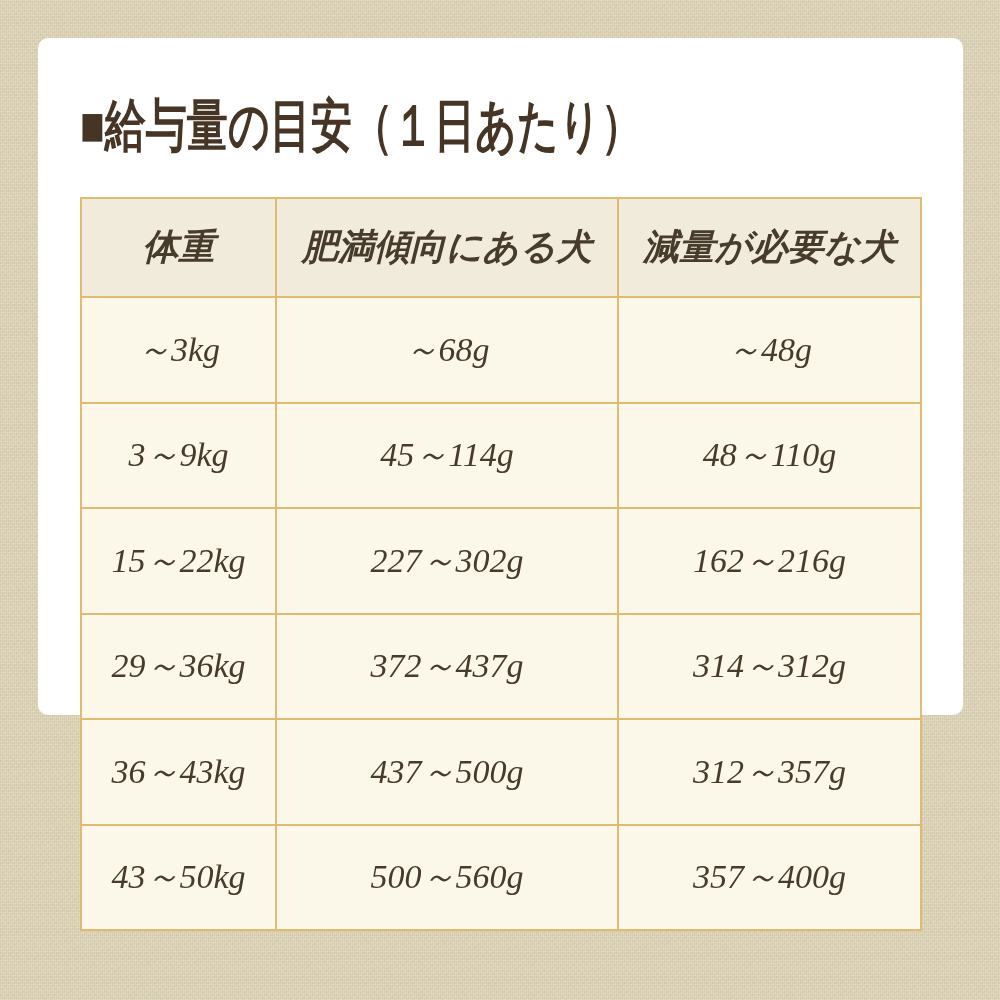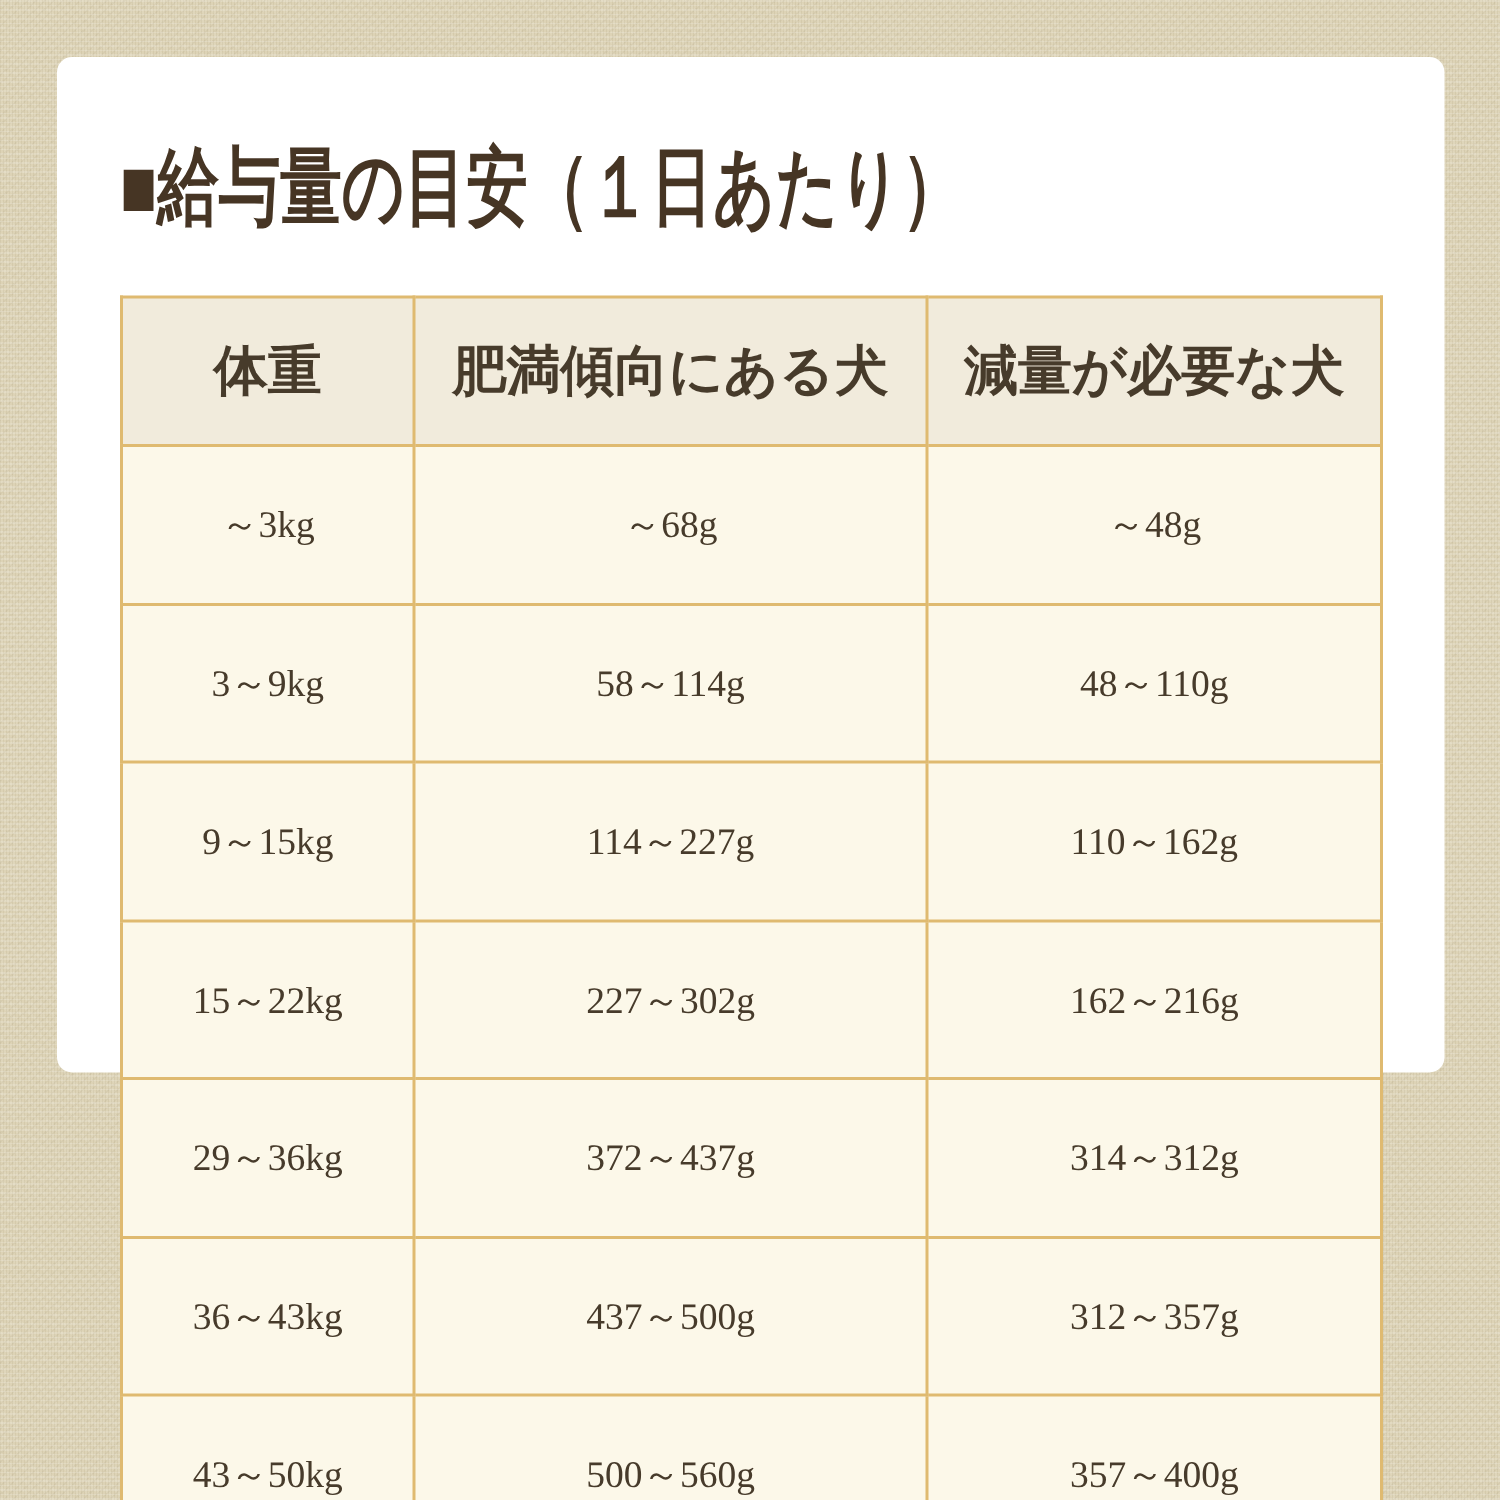--- a/index.html
+++ b/index.html
@@ -49,31 +49,32 @@
     width:840px;
   }
   table.feed col.c1{width:195px;}
   table.feed col.c2{width:342px;}
   table.feed col.c3{width:303px;}
   table.feed th, table.feed td{
     border:2px solid var(--border-gold);
     text-align:center;vertical-align:middle;
     color:var(--text-brown);
     padding:15px;
+    font-style:italic;
   }
   table.feed thead th{
     height:67px;
     background:var(--header-bg);
     font-size:36px;font-weight:bold;
     font-family:"Liberation Sans", sans-serif;
   }
   table.feed tbody td{
     height:73.5px;
     background:var(--cell-bg);
-    font-size:25px;font-weight:normal;
+    font-size:34px;font-weight:normal;
     font-family:"Liberation Serif", serif;
   }
 </style>
 </head>
 <body>
 
 <div class="canvas">
   <div class="card">
     <div class="title">■給与量の目安（１日あたり）</div>
 
@@ -92,27 +93,22 @@
           </tr>
         </thead>
         <tbody>
             <tr>
               <td>～3kg</td>
               <td>～68g</td>
               <td>～48g</td>
             </tr>
             <tr>
               <td>3～9kg</td>
-              <td>58～114g</td>
+              <td>45～114g</td>
               <td>48～110g</td>
-            </tr>
-            <tr>
-              <td>9～15kg</td>
-              <td>114～227g</td>
-              <td>110～162g</td>
             </tr>
             <tr>
               <td>15～22kg</td>
               <td>227～302g</td>
               <td>162～216g</td>
             </tr>
             <tr>
               <td>29～36kg</td>
               <td>372～437g</td>
               <td>314～312g</td>

